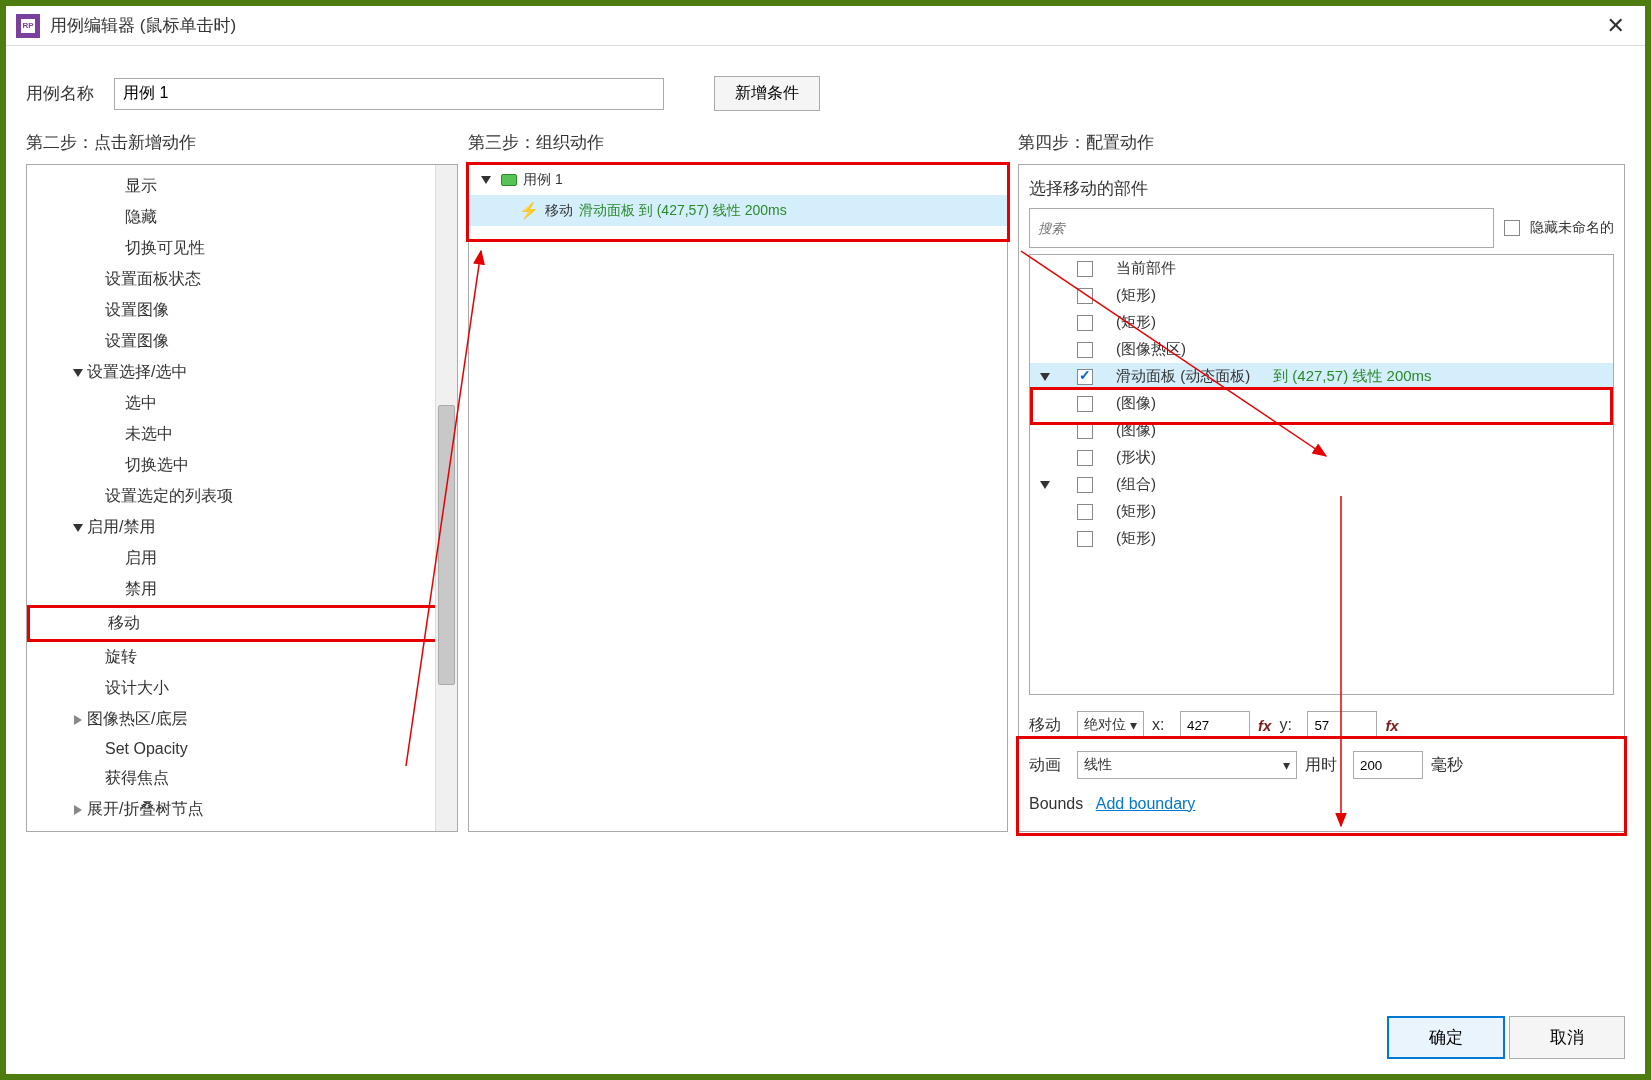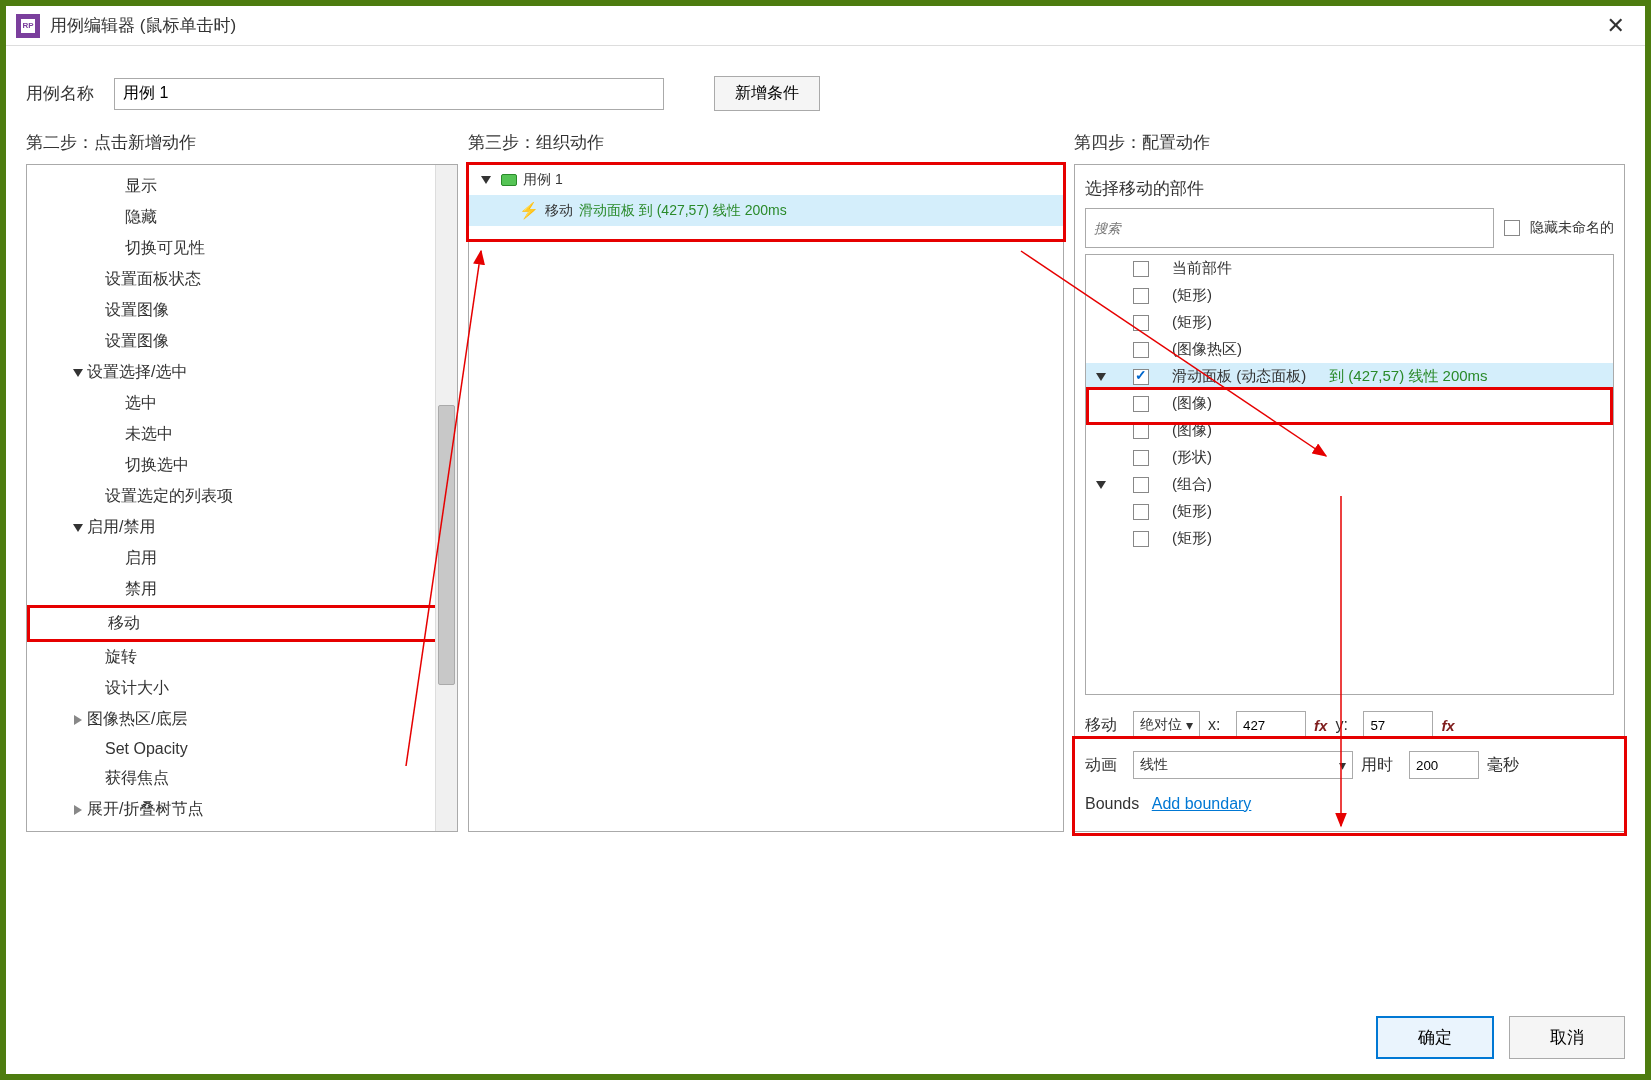--- a/index.html
+++ b/index.html
@@ -11,21 +11,21 @@
 .title-text { font-size: 17px; }
 .close-x { margin-left: auto; font-size: 22px; cursor: pointer; color: #333; padding: 0 10px;}
 .toprow { display: flex; gap: 20px; padding: 30px 20px 20px 20px; align-items: center;}
 .toprow label { font-size: 17px; }
 .toprow input[type=text] { width: 550px; height: 32px; border: 1px solid #aaa; padding: 0 8px; font-size: 16px;}
 .btn { border: 1px solid #aaa; background: #f5f5f5; padding: 6px 20px; font-size: 16px; cursor: pointer;}
 .add-cond { margin-left: 30px;}
 .steps { display: flex; gap: 10px; padding: 0 20px 10px 20px; }
 .step-col { display: flex; flex-direction: column; }
 .col1 { width: 432px; }
-.col2 { width: 596px; }
+.col2 { width: 540px; }
 .col3 { flex: 1; }
 .step-label { font-size: 17px; margin-bottom: 10px; }
 .panel { border: 1px solid #aaa; flex: 1; position: relative; background: #fff; }
 .col1 .panel, .col2 .panel { height: 820px; }
 .col3 .panel { height: 820px; display:flex; flex-direction:column; padding: 8px 10px;}
 .tree { padding: 6px 0; font-size: 16px; }
 .tree-item { padding: 5px 4px 5px 0; display:flex; align-items:center; cursor:pointer; white-space:nowrap;}
 .indent1 { padding-left: 98px; }
 .indent0 { padding-left: 60px; }
 .expander { width:18px; display:inline-flex; justify-content:center; font-size:12px; color:#555;}
@@ -49,21 +49,21 @@
 .selected-row { background:#d4eefb !important; }
 .config-area { margin-top: 10px; }
 .config-row { display:flex; align-items:center; gap:8px; padding:6px 0;}
 .lbl { font-size:16px; min-width:40px;}
 .sel { border:1px solid #aaa; background:#fff; padding:4px 6px; display:inline-flex; align-items:center; gap:4px; min-width:60px;}
 .sel.wide { min-width:220px;}
 .num-input { width:70px; height:28px; border:1px solid #aaa; padding:0 6px;}
 .fx { color:#7f1d1d; font-weight:bold; font-style:italic; font-size:15px;}
 .bounds-row { padding:10px 0; font-size:16px;}
 .bounds-row a { color:#0078d4; text-decoration:underline; cursor:pointer;}
-.footer { position:absolute; bottom:0; right:0; padding:15px 20px; display:flex; gap:15px;}
+.footer { position:absolute; bottom:0; right:0; padding:15px 20px; display:flex; gap:4px;}
 .footer .btn-primary { border:2px solid #0078d4; background:#eaf4fd; padding:8px 40px; font-size:17px;}
 .footer .btn-secondary { border:1px solid #aaa; background:#f5f5f5; padding:8px 40px; font-size:17px;}
 .overlay-highlight { position:absolute; border:3px solid #e60000; pointer-events:none; z-index:50;}
 svg.annotation { position:absolute; top:0; left:0; pointer-events:none; z-index:40;}
 .tri { width:0; height:0; border-left:5px solid transparent; border-right:5px solid transparent; border-top:8px solid #333; display:inline-block;}
 .tri-r { width:0; height:0; border-top:5px solid transparent; border-bottom:5px solid transparent; border-left:8px solid #888; display:inline-block;}
 </style>
 </head>
 <body>
 

